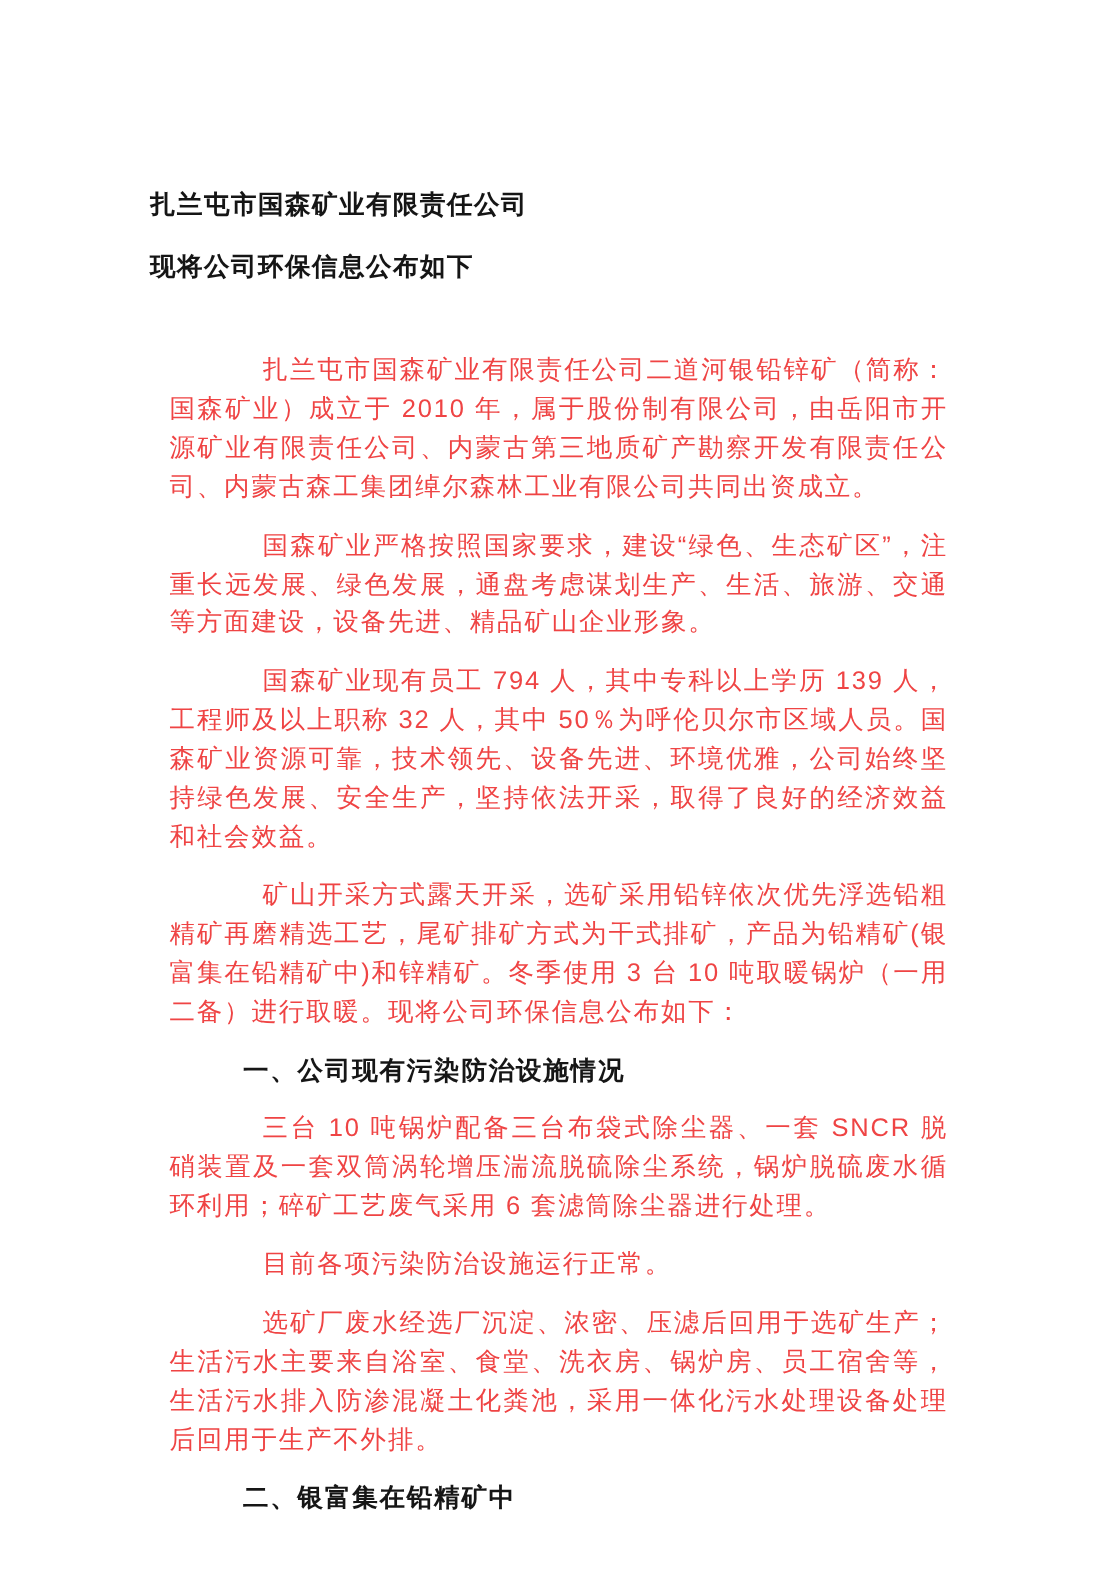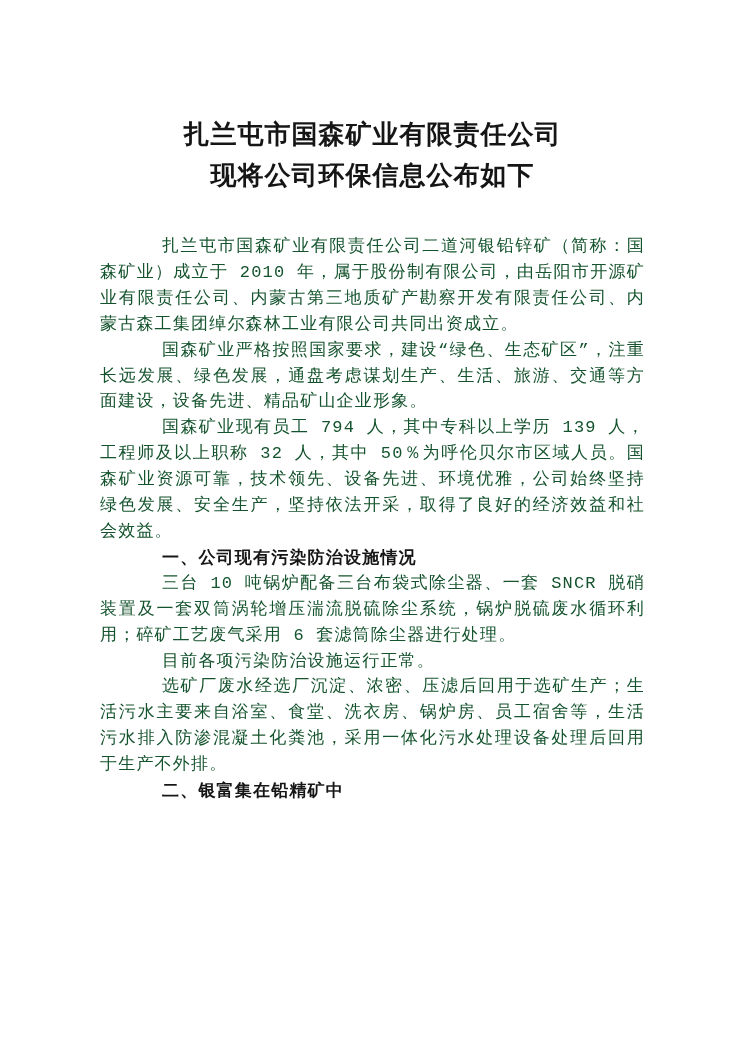--- a/index.html
+++ b/index.html
@@ -16,40 +16,40 @@
     color: #1f1f1f;
     font-family: "Liberation Serif", "DejaVu Serif", serif;
   }
   .content {
     position: absolute;
     left: 100px;
     top: 116px;
     width: 545px;
   }
   .doc-title {
-    text-align: center;
+    text-align: left;
     font-weight: bold;
-    font-size: 26px;
+    font-size: 17px;
     line-height: 41px;
     letter-spacing: 1px;
     color: #151515;
-    font-family: Liberation Mono, monospace;
+    font-family: Liberation Serif, serif;
   }
   .body-text {
     margin-top: 36px;
   }
   .para {
-    margin: 0;
+    margin: 13px;
     font-size: 17px;
     line-height: 25.9px;
     letter-spacing: 1.2px;
     text-align: justify;
     text-indent: 62px;
-    color: #14532d;
-    font-family: Liberation Mono, monospace;
+    color: #ef4444;
+    font-family: Liberation Sans, sans-serif;
   }
   .heading {
     margin: 0;
     font-size: 17px;
     line-height: 25.9px;
     letter-spacing: 1.2px;
     text-indent: 62px;
     font-weight: bold;
     color: #161616;
     font-family: Liberation Sans, sans-serif;
@@ -63,20 +63,21 @@
 
     <div class="doc-title">
       <div>扎兰屯市国森矿业有限责任公司</div>
       <div>现将公司环保信息公布如下</div>
     </div>
 
     <div class="body-text">
       <p class="para">扎兰屯市国森矿业有限责任公司二道河银铅锌矿（简称：国森矿业）成立于 2010 年，属于股份制有限公司，由岳阳市开源矿业有限责任公司、内蒙古第三地质矿产勘察开发有限责任公司、内蒙古森工集团绰尔森林工业有限公司共同出资成立。</p>
       <p class="para">国森矿业严格按照国家要求，建设“绿色、生态矿区”，注重长远发展、绿色发展，通盘考虑谋划生产、生活、旅游、交通等方面建设，设备先进、精品矿山企业形象。</p>
       <p class="para">国森矿业现有员工 794 人，其中专科以上学历 139 人，工程师及以上职称 32 人，其中 50％为呼伦贝尔市区域人员。国森矿业资源可靠，技术领先、设备先进、环境优雅，公司始终坚持绿色发展、安全生产，坚持依法开采，取得了良好的经济效益和社会效益。</p>
+      <p class="para">矿山开采方式露天开采，选矿采用铅锌依次优先浮选铅粗精矿再磨精选工艺，尾矿排矿方式为干式排矿，产品为铅精矿(银富集在铅精矿中)和锌精矿。冬季使用 3 台 10 吨取暖锅炉（一用二备）进行取暖。现将公司环保信息公布如下：</p>
       <p class="heading">一、公司现有污染防治设施情况</p>
       <p class="para">三台 10 吨锅炉配备三台布袋式除尘器、一套 SNCR 脱硝装置及一套双筒涡轮增压湍流脱硫除尘系统，锅炉脱硫废水循环利用；碎矿工艺废气采用 6 套滤筒除尘器进行处理。</p>
       <p class="para">目前各项污染防治设施运行正常。</p>
       <p class="para">选矿厂废水经选厂沉淀、浓密、压滤后回用于选矿生产；生活污水主要来自浴室、食堂、洗衣房、锅炉房、员工宿舍等，生活污水排入防渗混凝土化粪池，采用一体化污水处理设备处理后回用于生产不外排。</p>
       <p class="heading">二、银富集在铅精矿中</p>
     </div>
 
   </div>
 </div>
 

